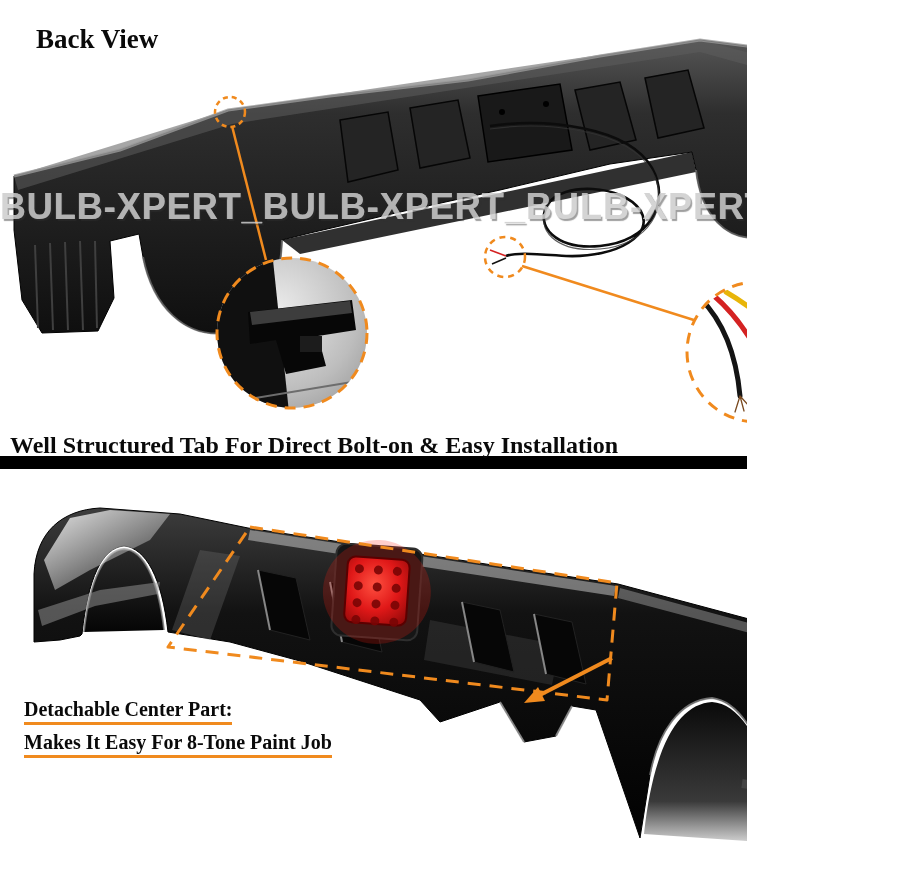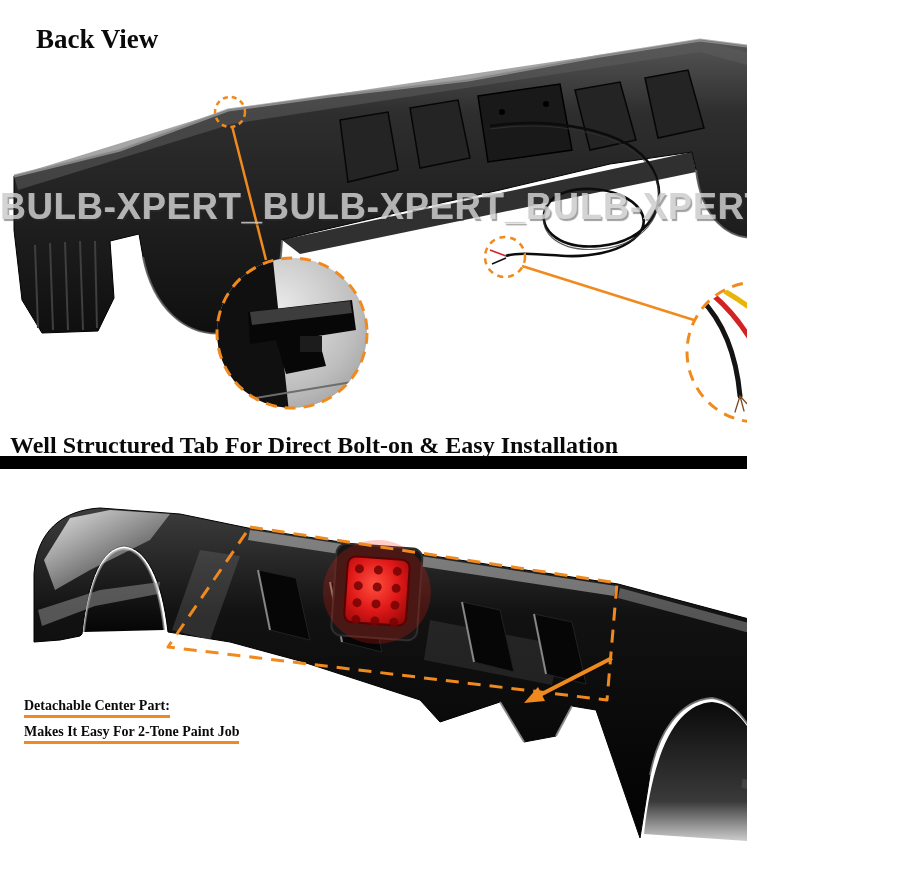--- a/index.html
+++ b/index.html
@@ -12,21 +12,21 @@
   .title{
     font-family:"Liberation Serif","DejaVu Serif",serif;
     font-weight:bold;font-size:27px;color:var(--caption-black,#0a0a0a);
     z-index:4;white-space:nowrap;
   }
   .caption{
     font-family:"Liberation Serif","DejaVu Serif",serif;
     font-weight:bold;font-size:24px;color:var(--caption-black,#0a0a0a);
     z-index:4;white-space:nowrap;
   }
-  .caption-sm{font-size:14px;}
+  .caption-sm{font-size:20px;}
   .underline-accent{
     display:table;border-bottom:3px solid var(--accent-orange,#f08a1e);
     padding-bottom:1px;margin-bottom:6px;
   }
   .watermark{
     z-index:3;left:0;width:900px;overflow:hidden;white-space:nowrap;
     font-weight:bold;letter-spacing:1px;
     color:var(--watermark-gray,#cdcdcd);opacity:.85;
     text-shadow:1.5px 1.5px 1px rgba(50,50,50,.55), -0.5px -0.5px 0 rgba(255,255,255,.7);
     pointer-events:none;
@@ -248,16 +248,16 @@
 
     <g>
       <path d="M 612 188 L 534 228" stroke="var(--accent-orange,#f08a1e)" stroke-width="4" fill="none"></path>
       <polygon points="524,233 545,231 538,217" fill="var(--accent-orange,#f08a1e)"></polygon>
     </g>
   </svg>
 
 
   <div class="abs" style="left:24px;top:698px;z-index:4;">
     <div class="caption caption-sm underline-accent">Detachable Center Part:</div>
-    <div class="caption caption-sm underline-accent">Makes It Easy For 2-Tone Paint Job</div>
+    <div class="caption caption-sm underline-accent">Makes It Easy For 8-Tone Paint Job</div>
   </div>
 
 </div>
 
 </body></html>

